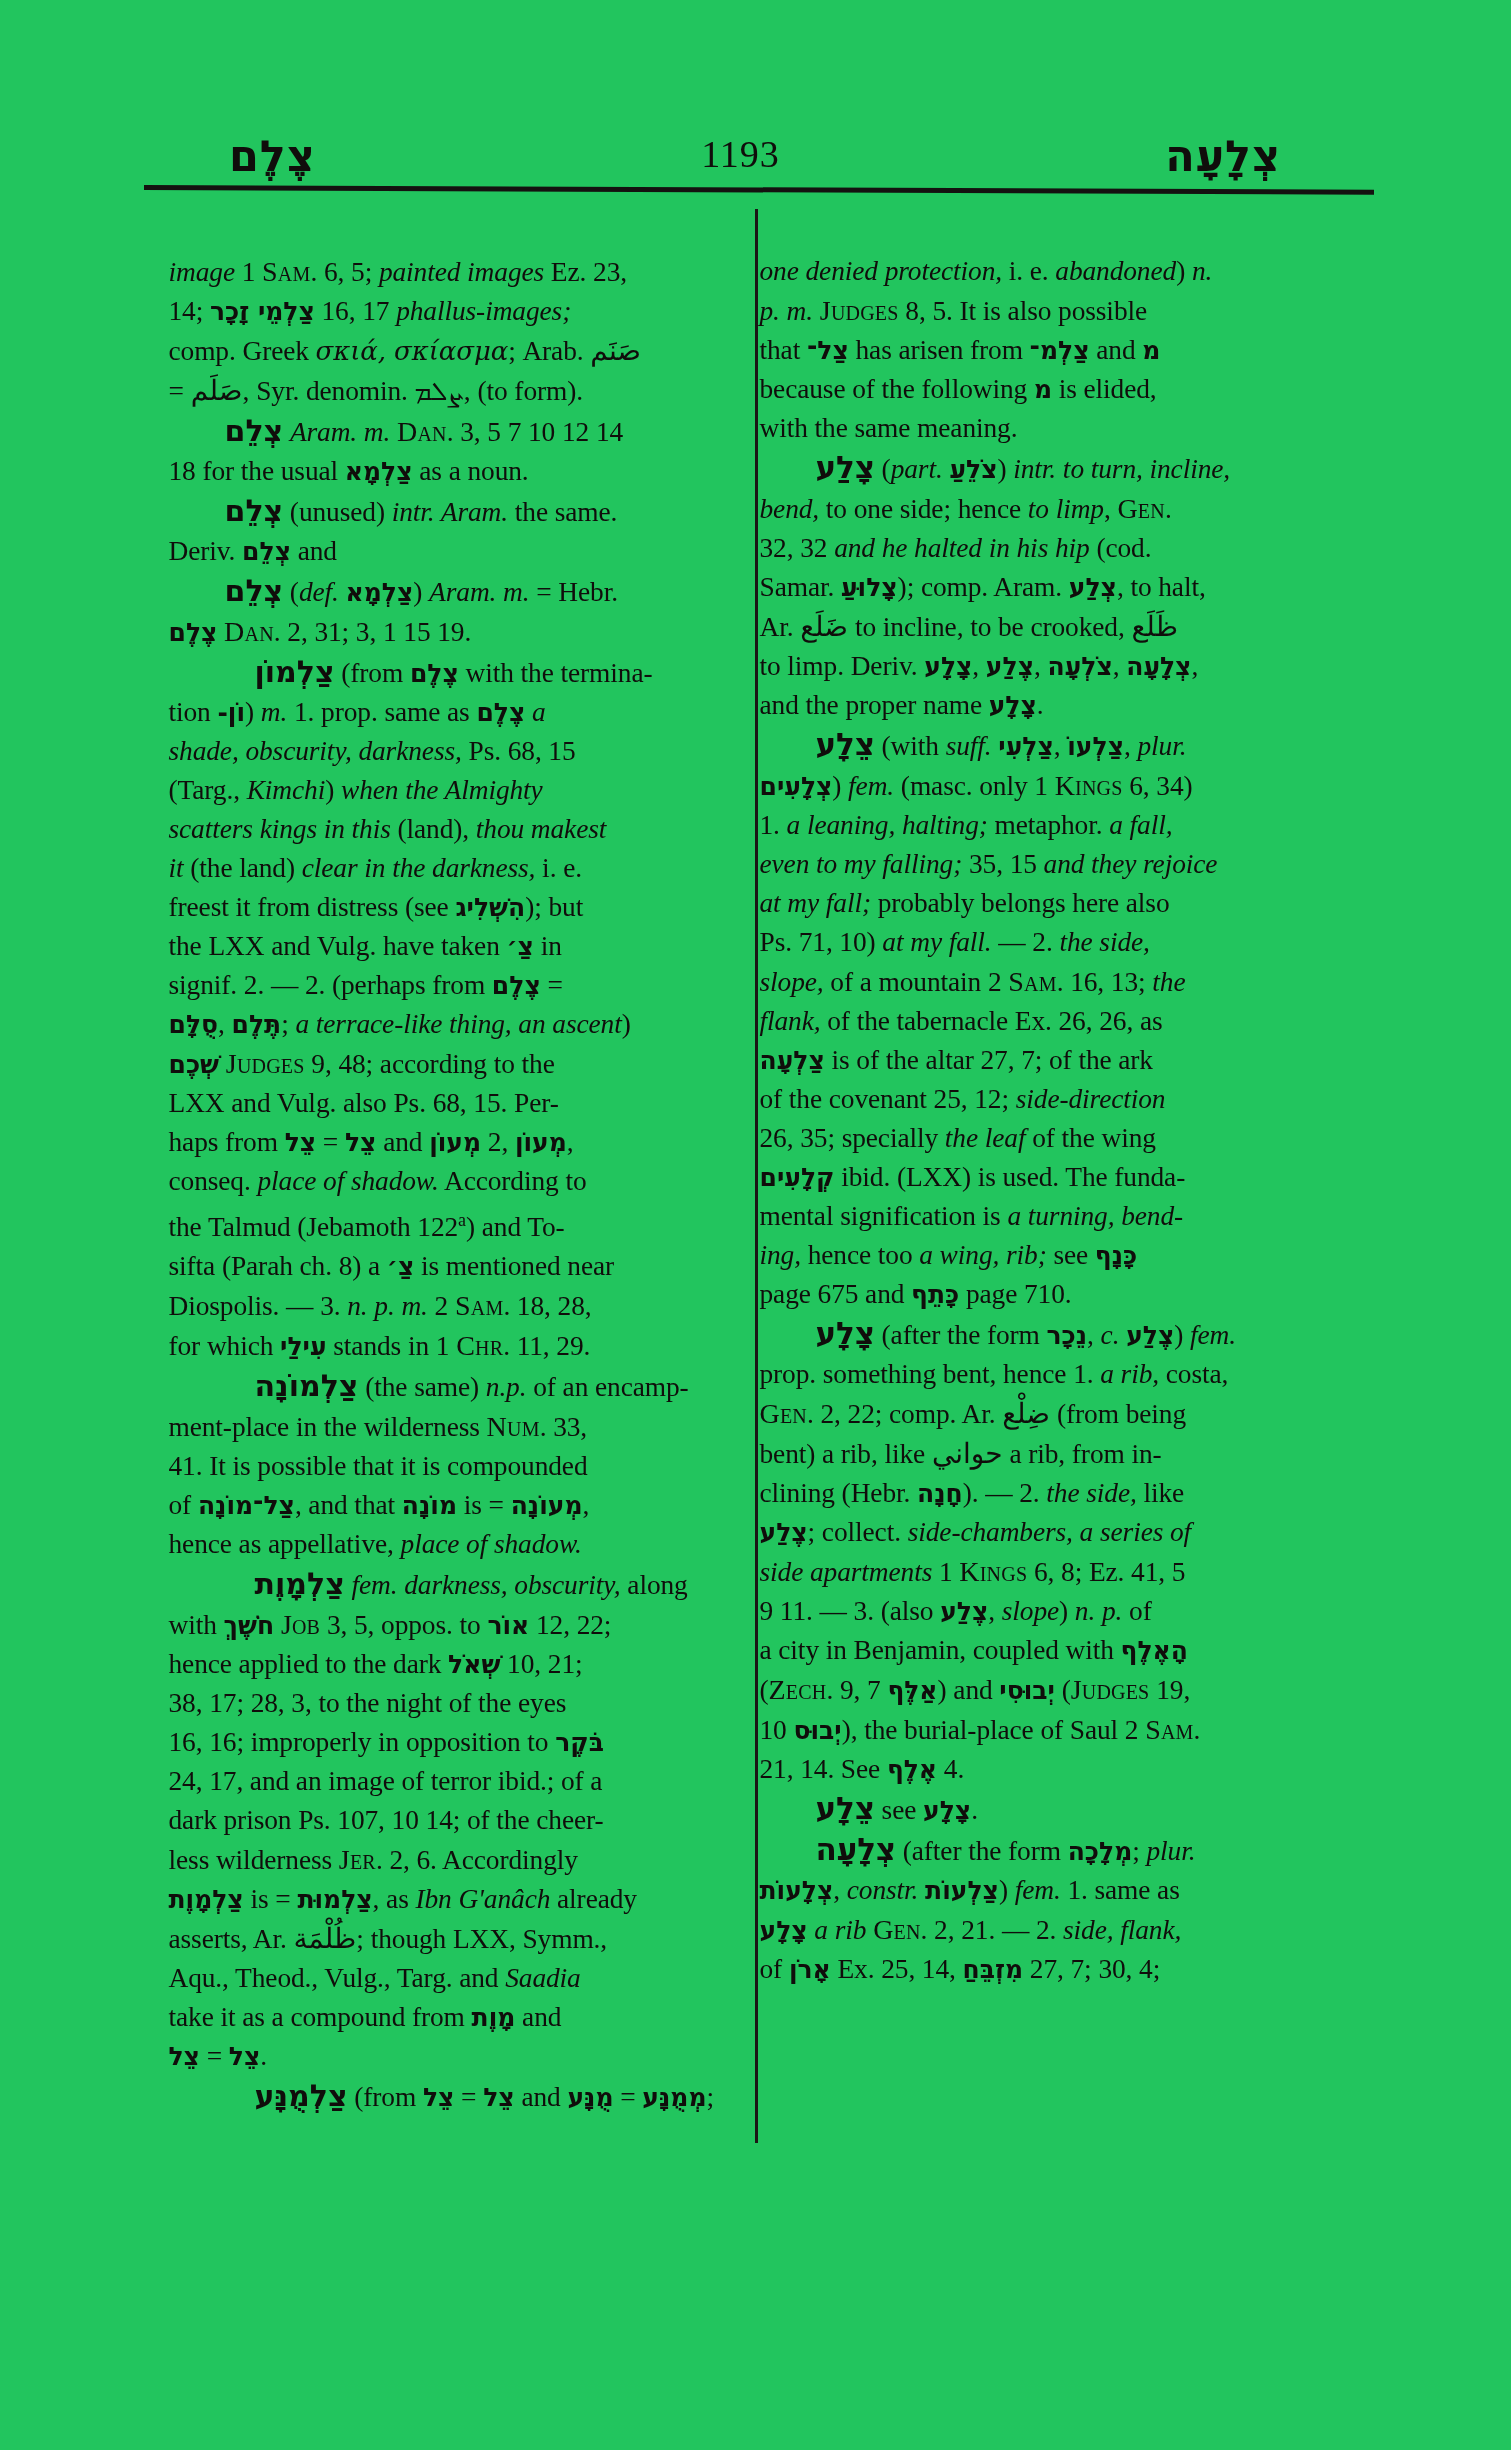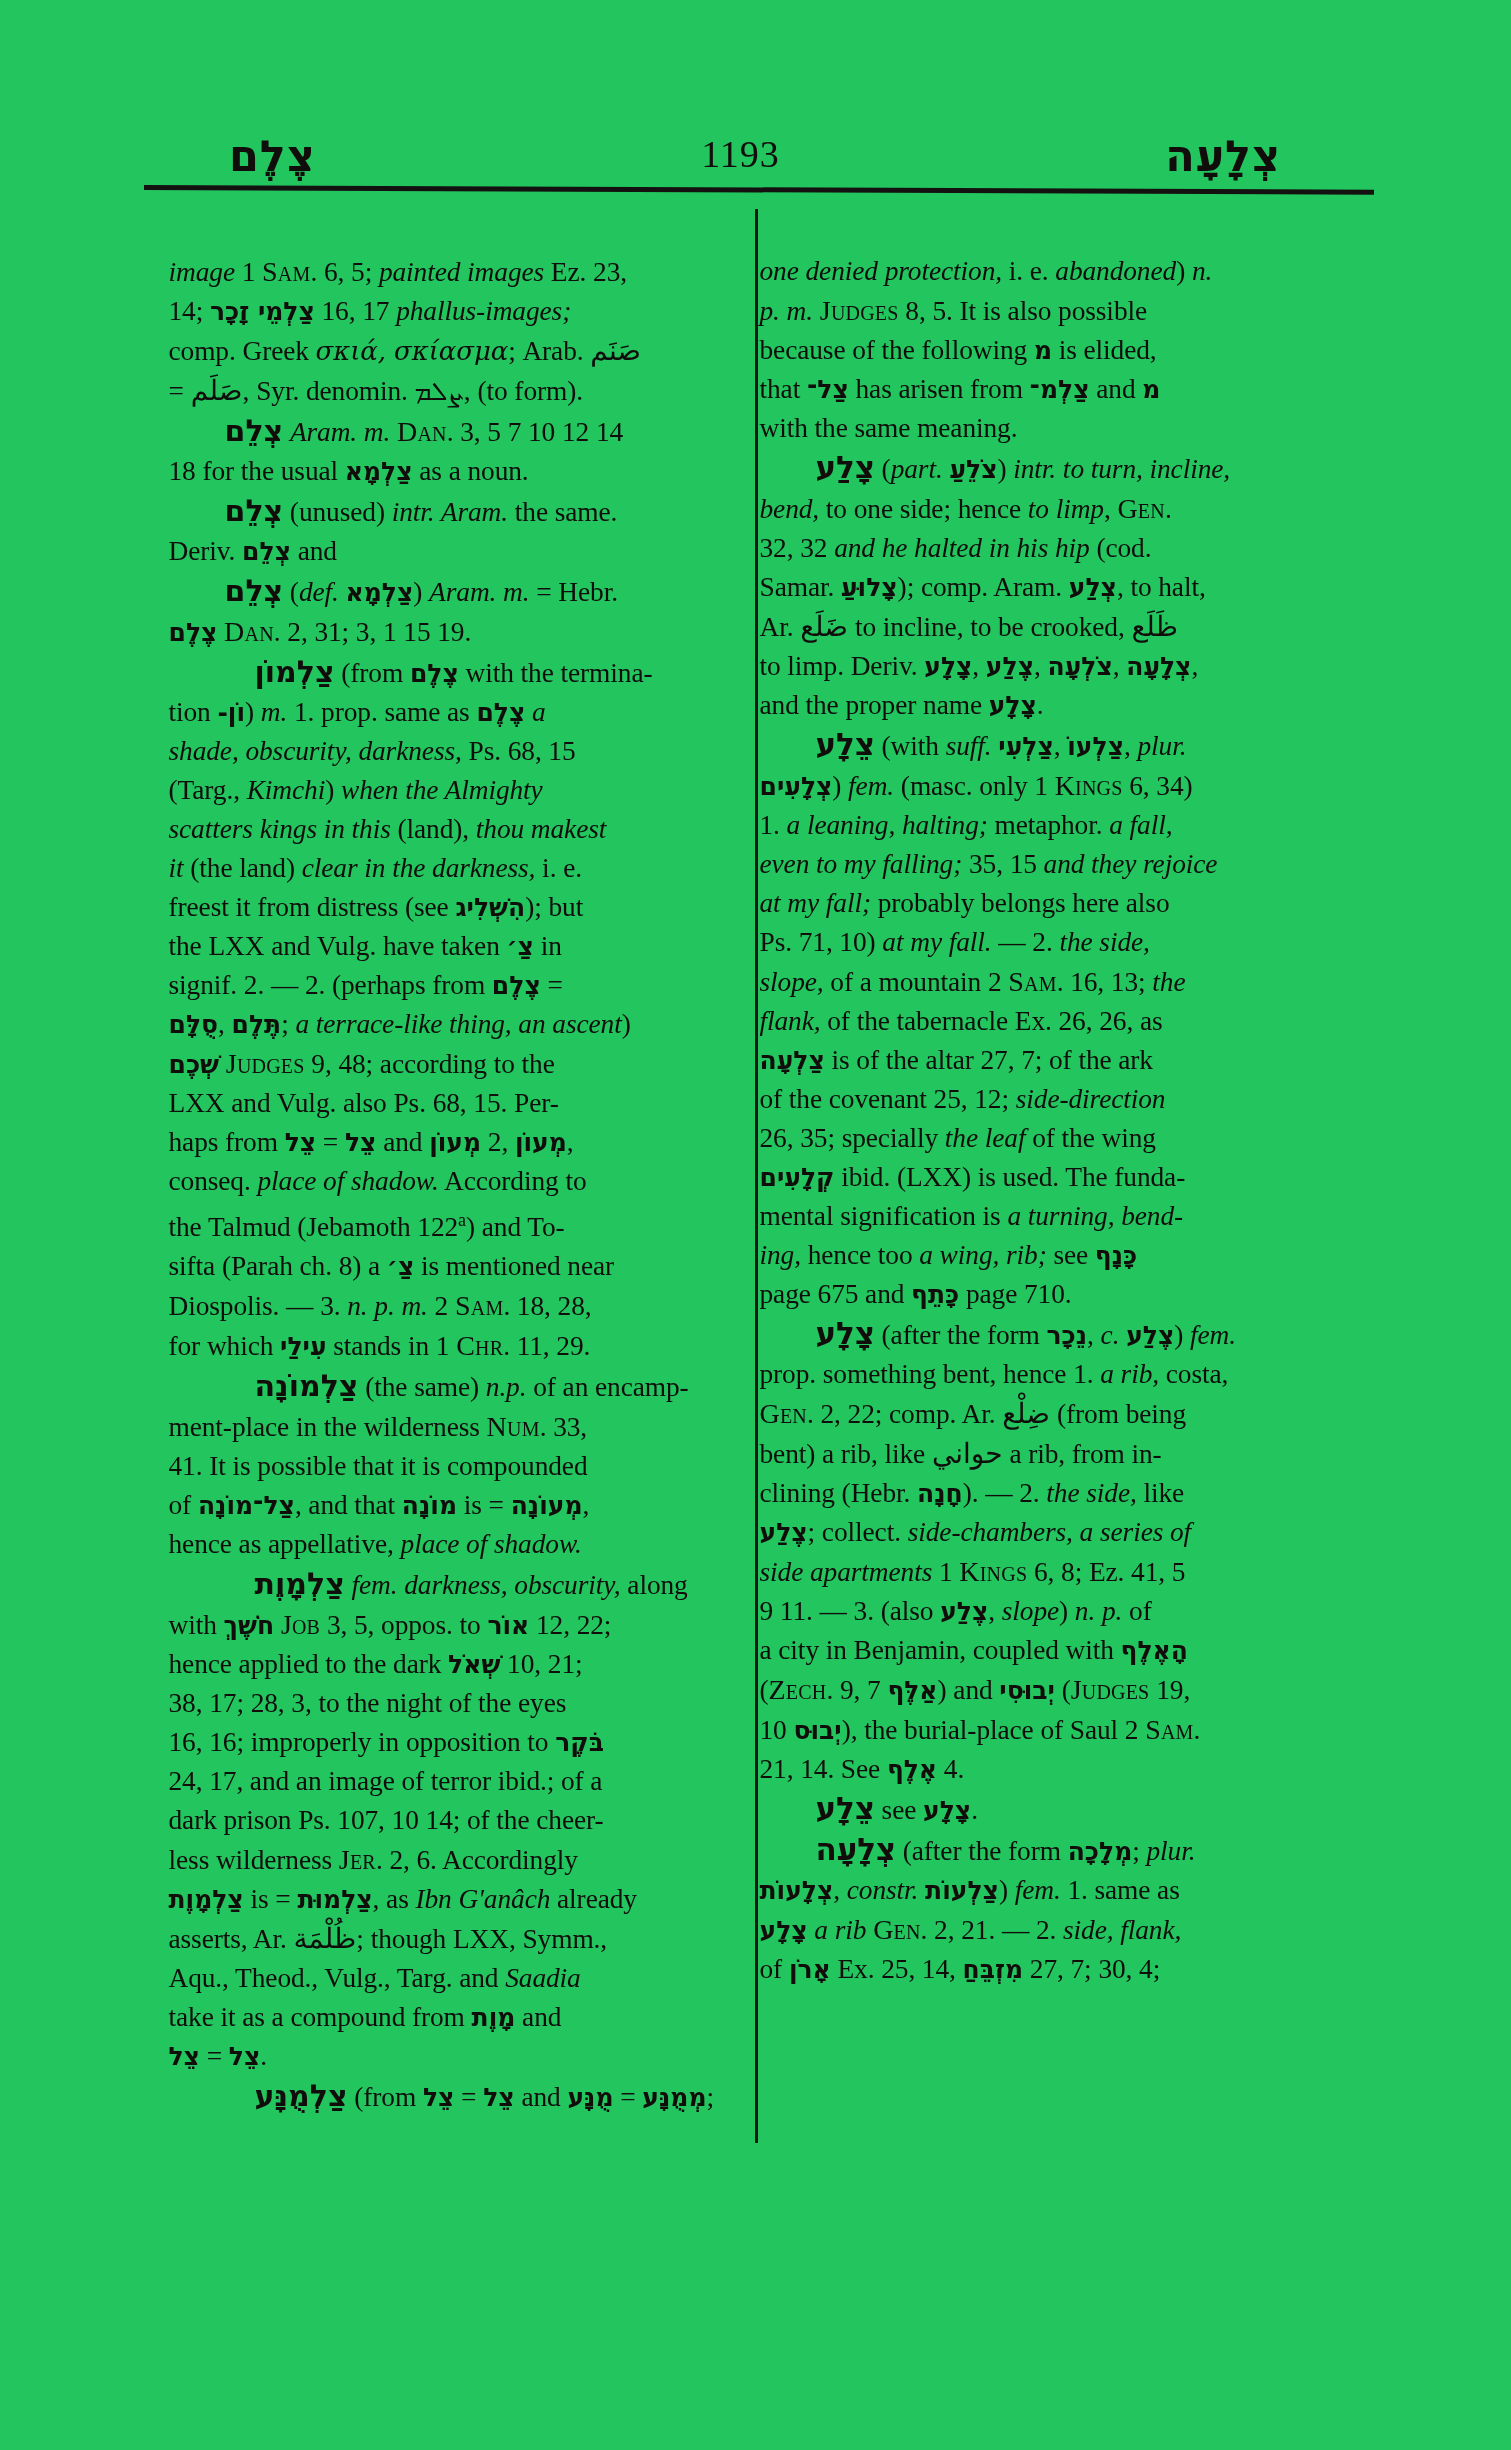--- a/index.html
+++ b/index.html
@@ -202,22 +202,22 @@
         <p class="l"><span class="he">צַלְמָוֶת</span> is = <span class="he">צַלְמוּת</span>, as <i>Ibn G'anâch</i> already</p>
         <p class="l">asserts, Ar. <span class="ar">ظُلْمَة</span>; though LXX, Symm.,</p>
         <p class="l">Aqu., Theod., Vulg., Targ. and <i>Saadia</i></p>
         <p class="l">take it as a compound from <span class="he">מָוֶת</span> and</p>
         <p class="l"><span class="he">צֵל</span> = <span class="he">צֵל</span>.</p>
         <p class="l"><span class="lead-wide"></span><span class="he big">צַלְמֻנָּע</span> (from <span class="he">צֵל</span> = <span class="he">צֵל</span> and <span class="he">מֻנָּע</span> = <span class="he">מְמֻנָּע</span>;</p>
       </div>
     <div class="col" id="col-right">
         <p class="l"><i>one denied protection,</i> i. e. <i>abandoned</i>) <i>n.</i></p>
         <p class="l"><i>p. m.</i> <span class="sc">Judges</span> 8, 5. It is also possible</p>
+        <p class="l">that <span class="he">צַל־</span> has arisen from <span class="he">צַלְמ־</span> and <span class="he">מ</span></p>
         <p class="l">because of the following <span class="he">מ</span> is elided,</p>
-        <p class="l">that <span class="he">צַל־</span> has arisen from <span class="he">צַלְמ־</span> and <span class="he">מ</span></p>
         <p class="l">with the same meaning.</p>
         <p class="l"><span class="lead"></span><span class="entry-head">צָלַע</span> (<i>part.</i> <span class="he">צֹלֵעַ</span>) <i>intr. to turn, incline,</i></p>
         <p class="l"><i>bend,</i> to one side; hence <i>to limp</i>, <span class="sc">Gen</span>.</p>
         <p class="l">32, 32 <i>and he halted in his hip</i> (cod.</p>
         <p class="l">Samar. <span class="he">צָלוּעַ</span>); comp. Aram. <span class="he">צְלַע</span>, to halt,</p>
         <p class="l">Ar. <span class="ar">ضَلَع</span> to incline, to be crooked, <span class="ar">ظَلَع</span></p>
         <p class="l">to limp. Deriv. <span class="he">צָלָע</span>, <span class="he">צֶלַע</span>, <span class="he">צֹלְעָה</span>, <span class="he">צְלָעָה</span>,</p>
         <p class="l">and the proper name <span class="he">צָלָע</span>.</p>
         <p class="l"><span class="lead"></span><span class="entry-head">צֵלָע</span> (with <i>suff.</i> <span class="he">צַלְעִי</span>, <span class="he">צַלְעוֹ</span>, <i>plur.</i></p>
         <p class="l"><span class="he">צְלָעִים</span>) <i>fem.</i> (masc. only 1 <span class="sc">Kings</span> 6, 34)</p>

